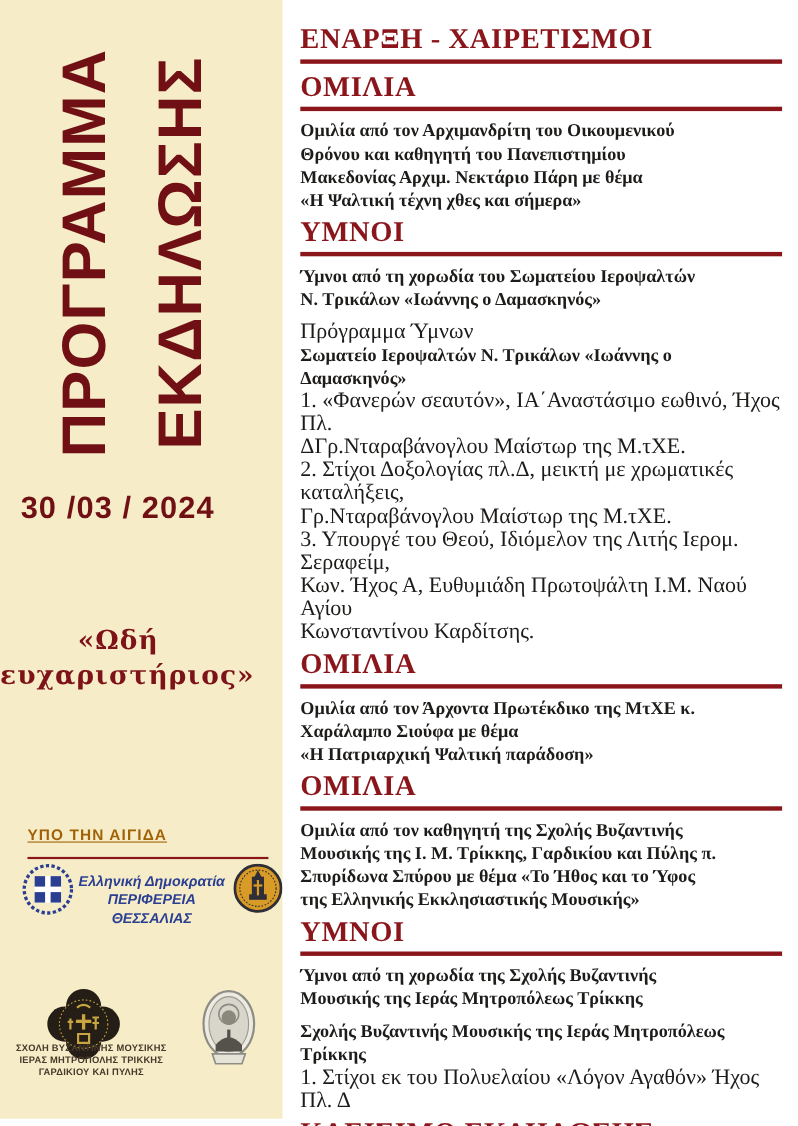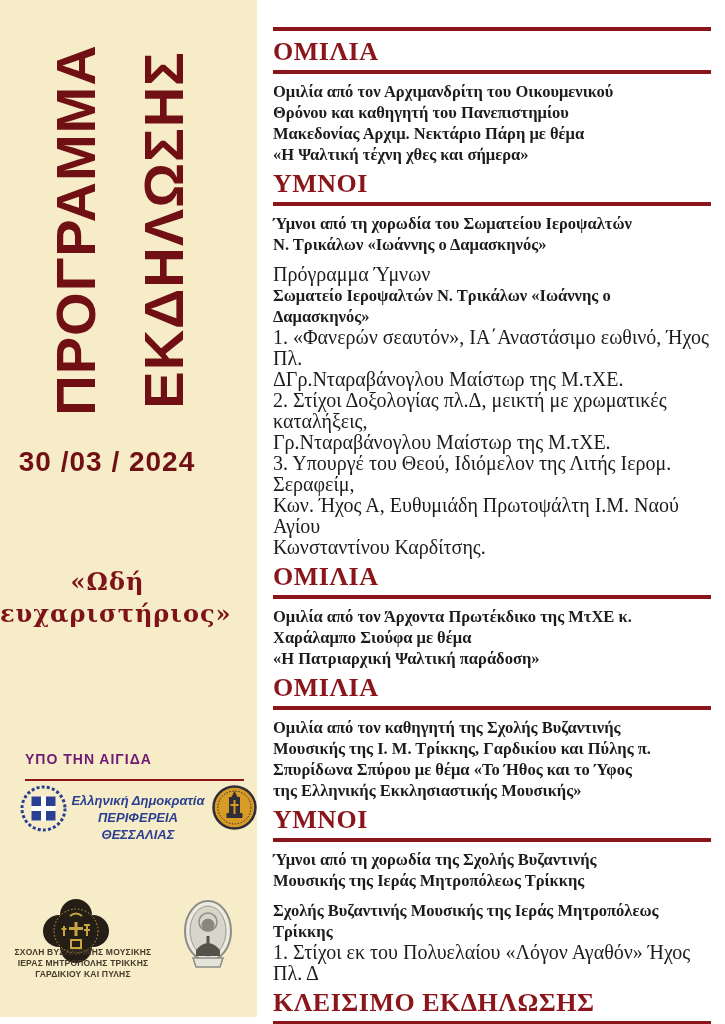--- a/index.html
+++ b/index.html
@@ -30,21 +30,21 @@
   .ode {
     position:absolute; left:0; top:566px; width:215px;
     text-align:center; font-family:"DejaVu Serif", serif;
     font-weight:bold; font-size:24px; line-height:32px;
     letter-spacing:1px; color:#7d1318; white-space:pre-line;
   }
 
   .aegis-label {
     position:absolute; left:25px; top:751px;
     font-family:"Liberation Sans", sans-serif; font-weight:bold;
-    font-size:14px; letter-spacing:1px; color:#701a75;
+    font-size:14px; letter-spacing:1px; color:#a16207;text-decoration:underline;
   }
   .aegis-rule { position:absolute; left:25px; top:779px; width:219px; height:2px; background:#8a151a; }
 
   .flag-logo { position:absolute; left:20px; top:785px; width:47px; height:47px; }
   .gov-caption {
     position:absolute; left:64px; top:792px; width:148px;
     text-align:center; font-family:"Liberation Sans", sans-serif;
     font-weight:bold; font-size:13px; line-height:17px;
     color:#2b3f92; white-space:pre-line;font-style:italic;
   }
@@ -147,20 +147,21 @@
     </svg>
 
     <div class="school-caption">ΣΧΟΛΗ ΒΥΖΑΝΤΙΝΗΣ ΜΟΥΣΙΚΗΣ
 ΙΕΡΑΣ ΜΗΤΡΟΠΟΛΗΣ ΤΡΙΚΚΗΣ
 ΓΑΡΔΙΚΙΟΥ ΚΑΙ ΠΥΛΗΣ</div>
   </aside>
 
   <main class="main">
 
     <section class="section">
+      <h2>ΕΝΑΡΞΗ - ΧΑΙΡΕΤΙΣΜΟΙ</h2>
       <div class="heading-rule"></div>
     </section>
 
     <section class="section">
       <h2>ΟΜΙΛΙΑ</h2>
       <div class="heading-rule"></div>
       <p class="bold">Ομιλία από τον Αρχιμανδρίτη του Οικουμενικού
 Θρόνου και καθηγητή του Πανεπιστημίου
 Μακεδονίας Αρχιμ. Νεκτάριο Πάρη με θέμα
 «Η Ψαλτική τέχνη χθες και σήμερα»</p>

